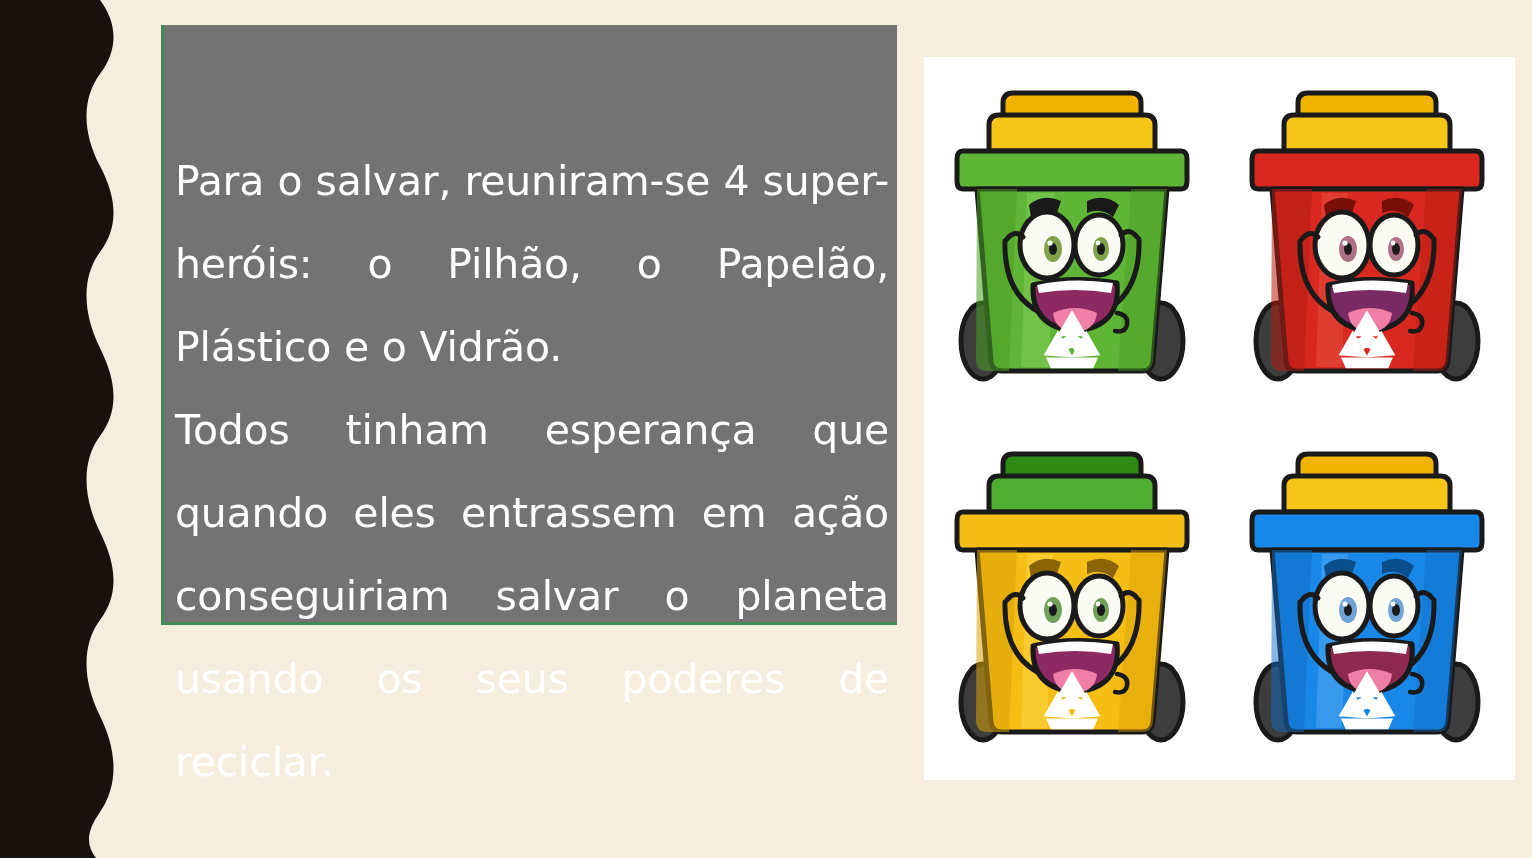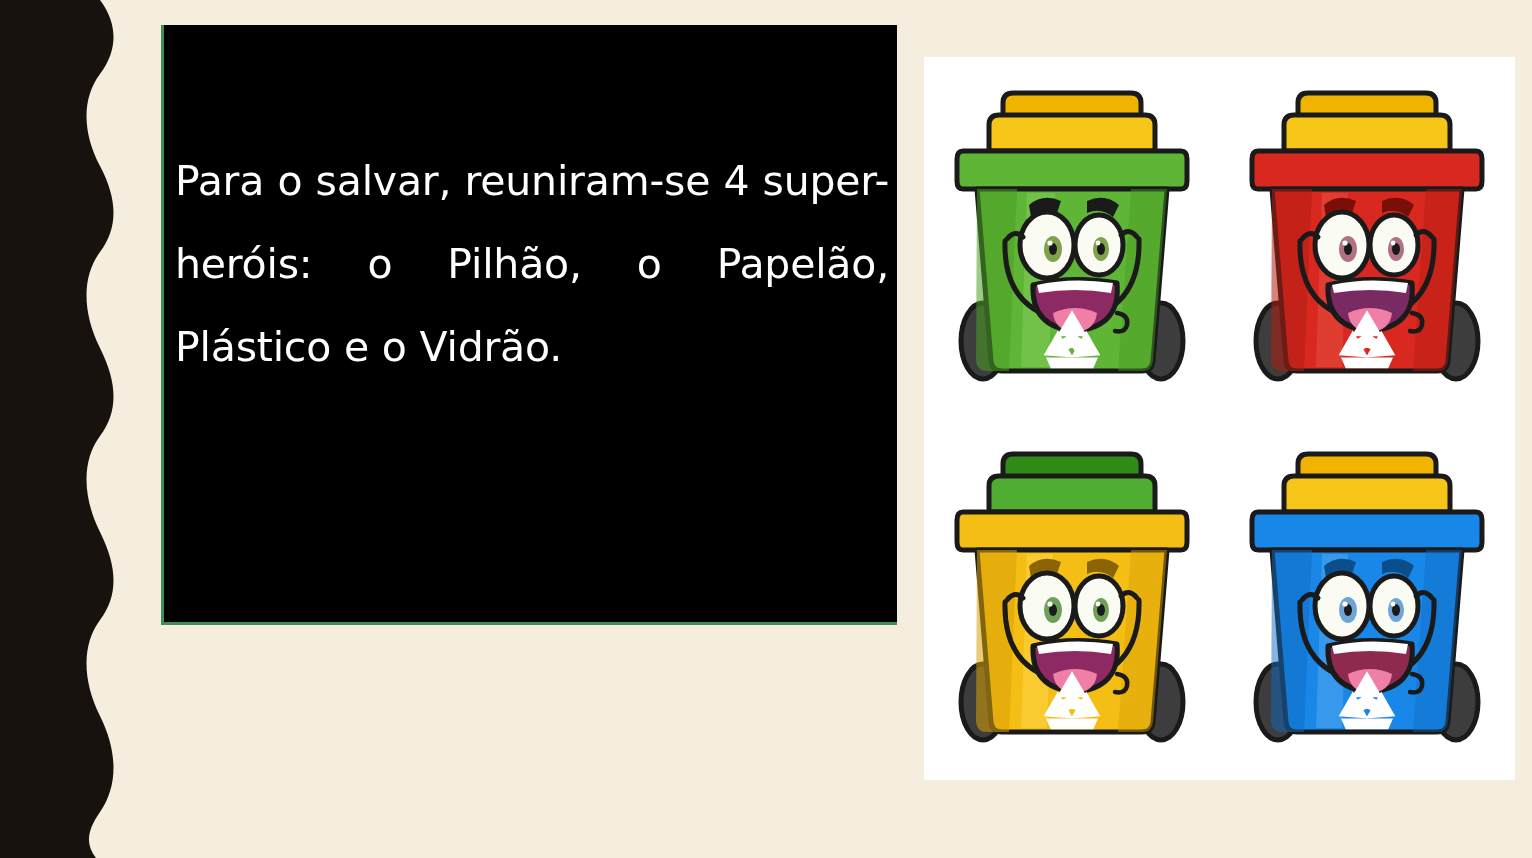--- a/index.html
+++ b/index.html
@@ -30,21 +30,21 @@
     height: 858px;
   }
 
   
   #text-panel {
     position: absolute;
     left: 161px;
     top: 25px;
     width: 736px;
     height: 600px;
-    background: #000000;
+    background: #737373;
     border-left: 3px solid #3E8D55;
     border-bottom: 3px solid #3E8D55;
     box-sizing: border-box;
   }
 
   #body-copy {
     position: absolute;
     left: 11px;
     top: 115px;
     width: 714px;
@@ -109,20 +109,21 @@
                C82,644 82,680 100,716
                C118,752 118,786 100,812
                C86,832 86,845 96,858
                L0,858 Z" fill="#17120E"></path>
     </svg>
   </div>
 
   <div id="text-panel">
     <div id="body-copy">
       <p>Para o salvar, reuniram-se 4 super-heróis: o Pilhão, o Papelão, Plástico e o Vidrão.</p>
+      <p>Todos tinham esperança que quando eles entrassem em ação conseguiriam salvar o planeta usando os seus poderes de reciclar.</p>
     </div>
   </div>
 
   <div id="picture-panel">
     <div class="bin-grid">
 
       <div class="bin-cell">
         <svg width="262" height="330" viewBox="0 0 262 330">
           <g stroke="#1A1A1A" stroke-width="5" stroke-linejoin="round">
 

